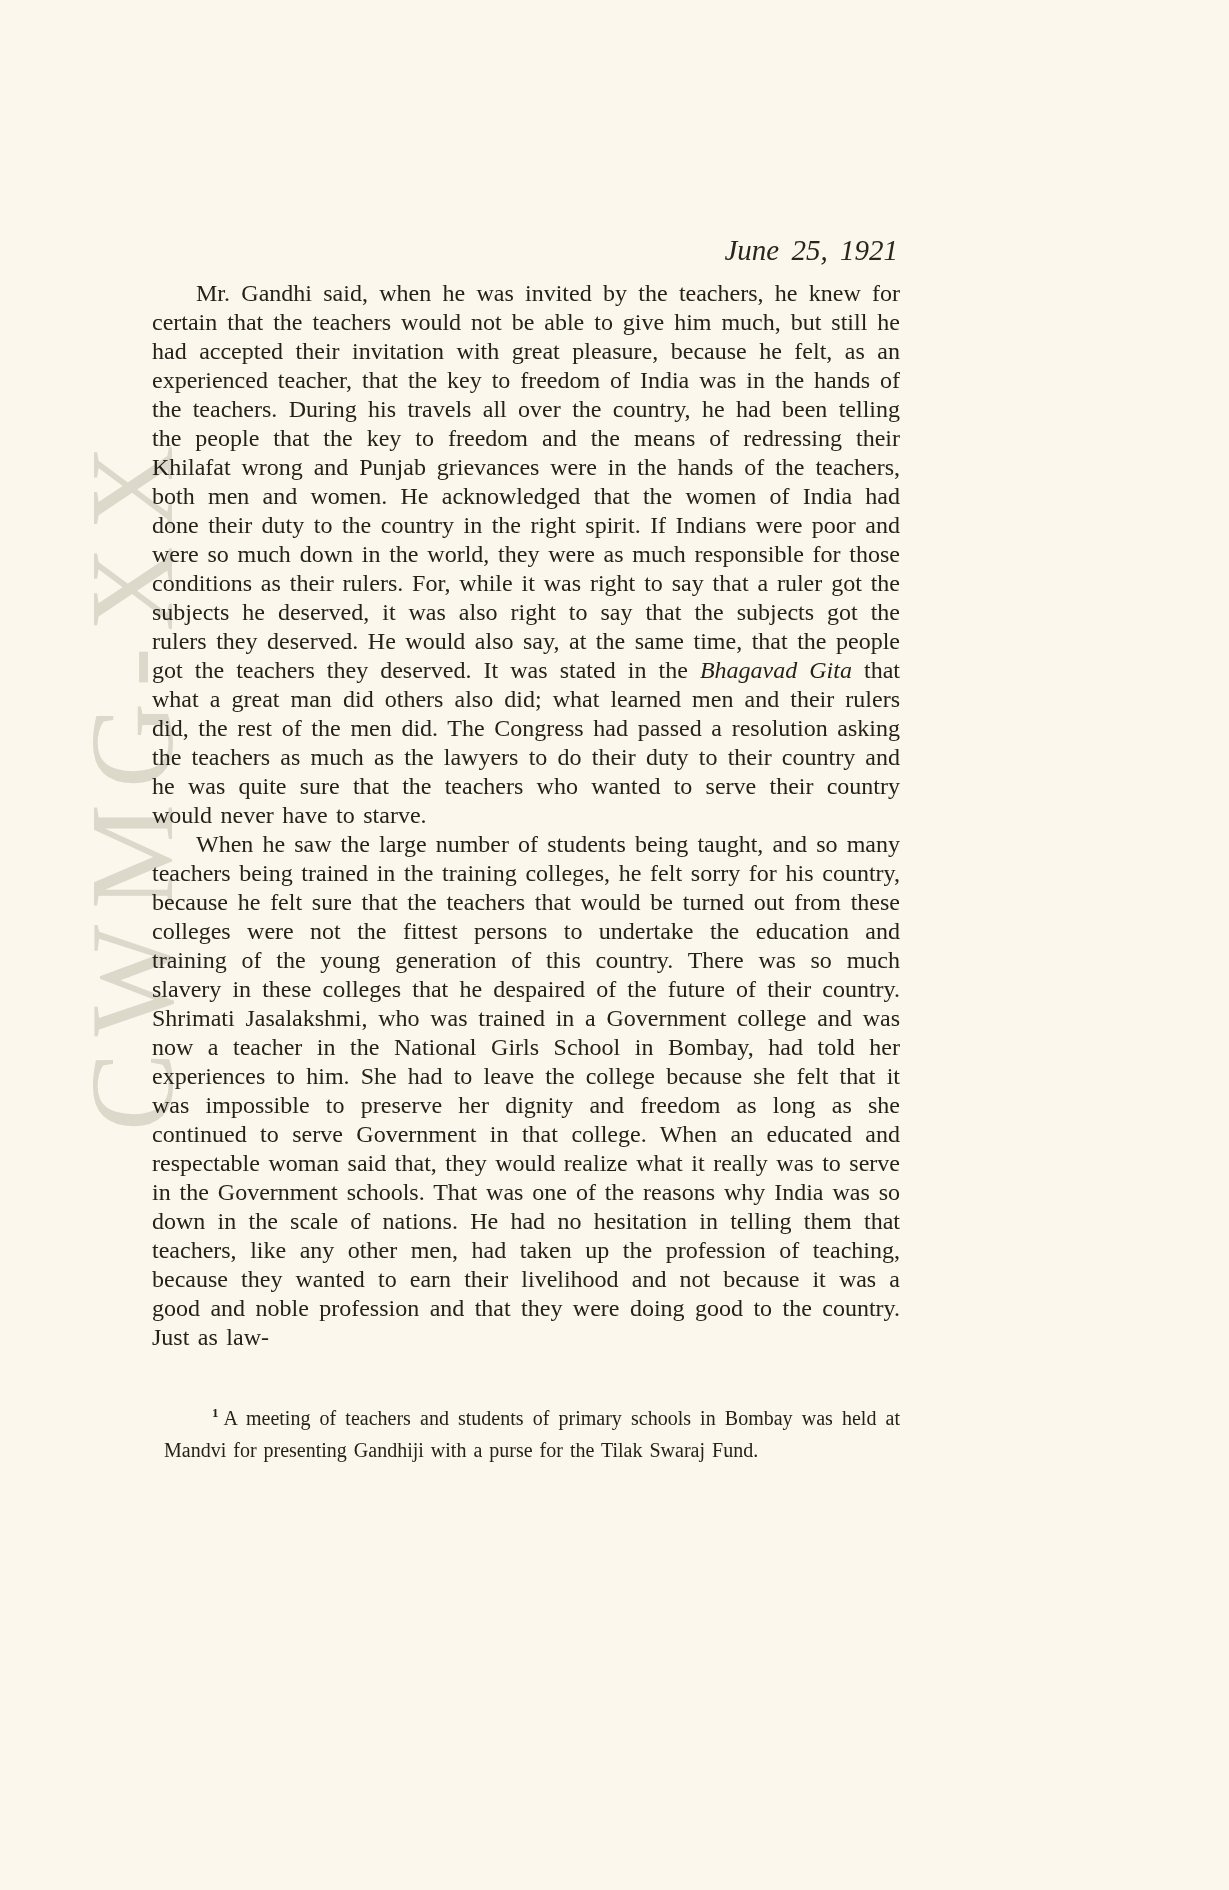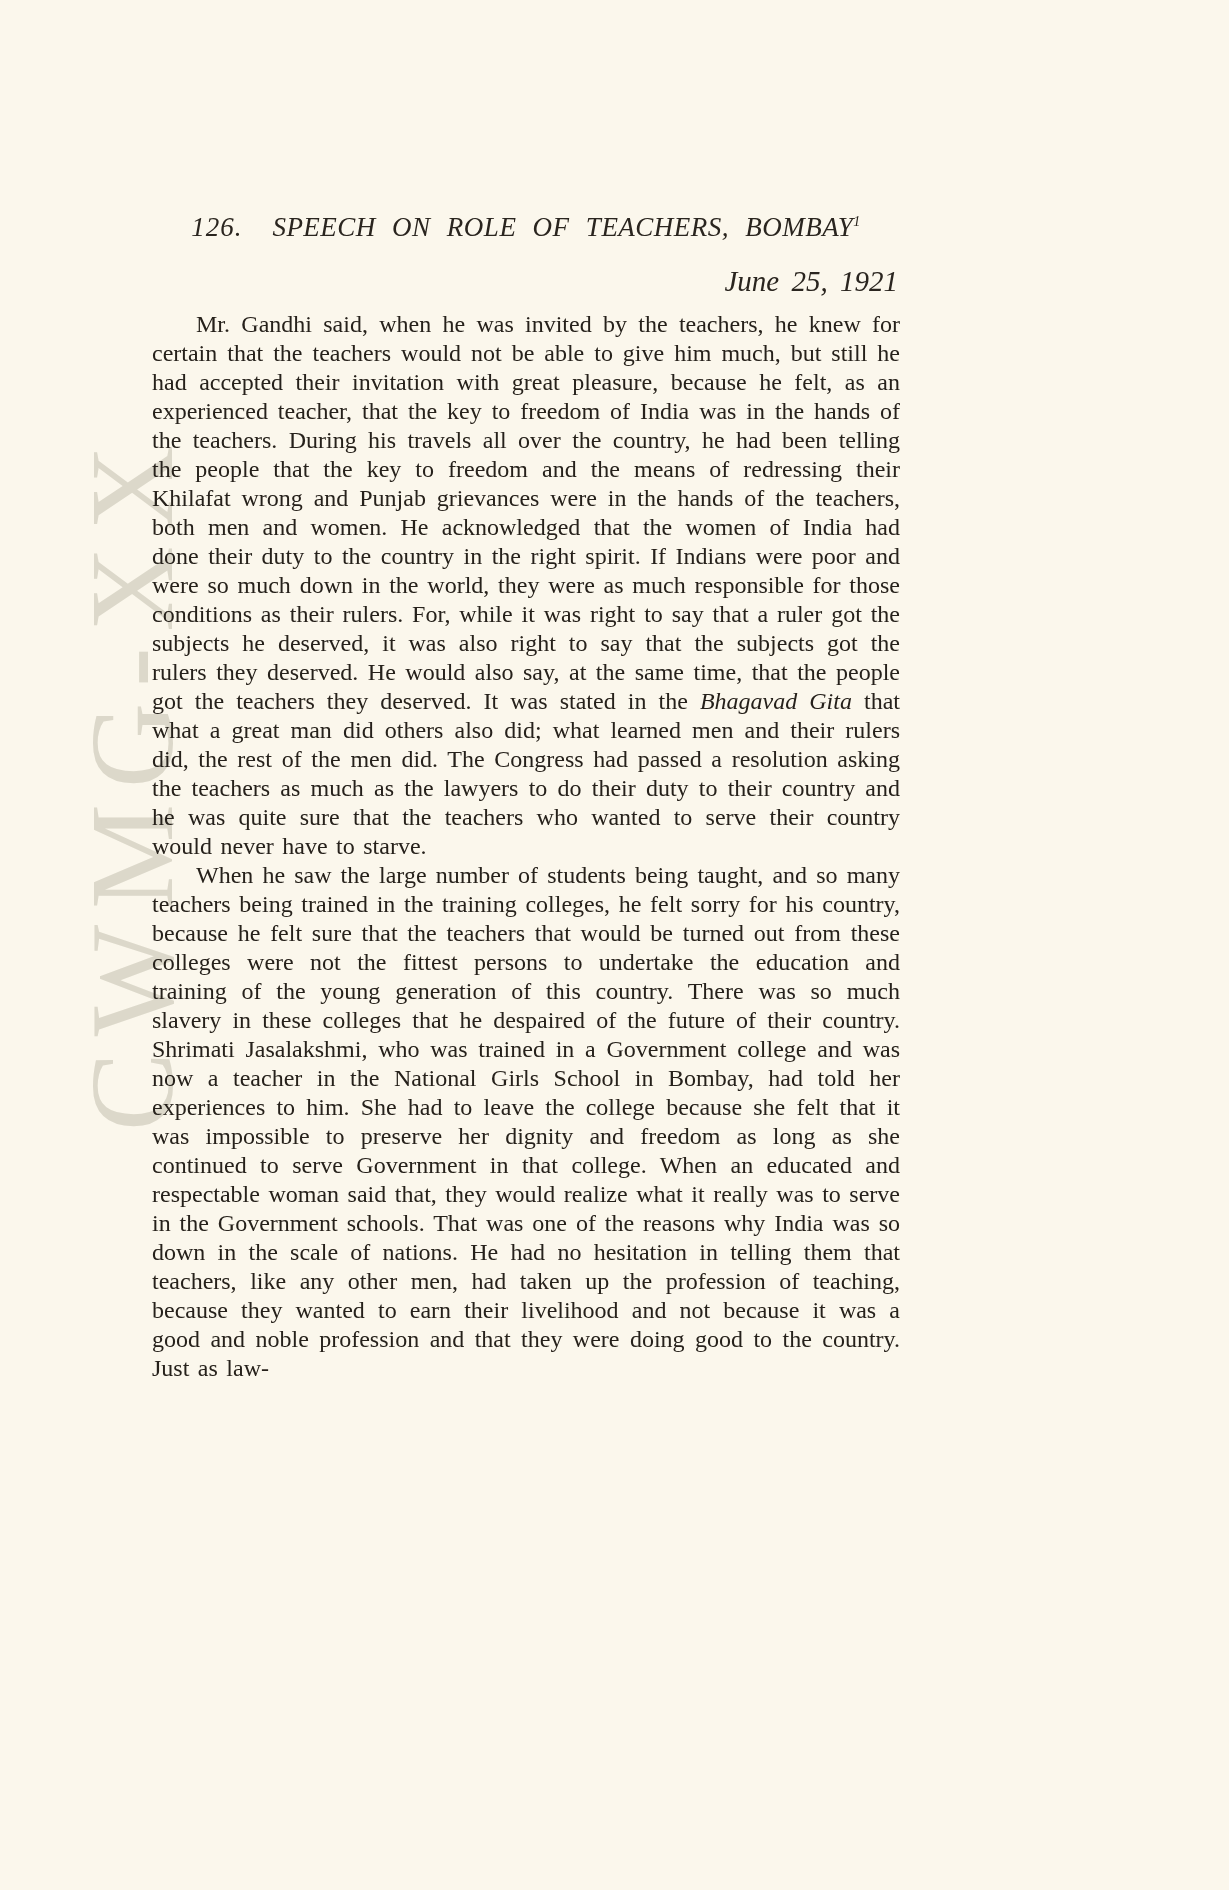--- a/index.html
+++ b/index.html
@@ -97,23 +97,23 @@
 </style>
 </head>
 <body>
 
 <div class="watermark-wrap">
   <span class="watermark-text">CWMG-XX</span>
 </div>
 
 <div class="content">
 
-  <h1 class="title"><span class="title-num">126.</span><span>SPEECH ON ROLE OF TEACHERS, BOMBAY</span><sup>1</sup></h1>
 
   <div class="dateline">June 25, 1921</div>
 
   <div class="body-text" id="paragraphs">
       <p class="para"><span>Mr. Gandhi said, when he was invited by the teachers, he knew for certain that the teachers would not be able to give him much, but still he had accepted their invitation with great pleasure, because he felt, as an experienced teacher, that the key to freedom of India was in the hands of the teachers. During his travels all over the country, he had been telling the people that the key to freedom and the means of redressing their Khilafat wrong and Punjab grievances were in the hands of the teachers, both men and women. He acknowledged that the women of India had done their duty to the country in the right spirit. If Indians were poor and were so much down in the world, they were as much responsible for those conditions as their rulers. For, while it was right to say that a ruler got the subjects he deserved, it was also right to say that the subjects got the rulers they deserved. He would also say, at the same time, that the people got the teachers they deserved. It was stated in the </span><i>Bhagavad Gita</i><span> that what a great man did others also did; what learned men and their rulers did, the rest of the men did. The Congress had passed a resolution asking the teachers as much as the lawyers to do their duty to their country and he was quite sure that the teachers who wanted to serve their country would never have to starve.</span></p>
       <p class="para"><span>When he saw the large number of students being taught, and so many teachers being trained in the training colleges, he felt sorry for his country, because he felt sure that the teachers that would be turned out from these colleges were not the fittest persons to undertake the education and training of the young generation of this country. There was so much slavery in these colleges that he despaired of the future of their country. Shrimati Jasalakshmi, who was trained in a Government college and was now a teacher in the National Girls School in Bombay, had told her experiences to him. She had to leave the college because she felt that it was impossible to preserve her dignity and freedom as long as she continued to serve Government in that college. When an educated and respectable woman said that, they would realize what it really was to serve in the Government schools. That was one of the reasons why India was so down in the scale of nations. He had no hesitation in telling them that teachers, like any other men, had taken up the profession of teaching, because they wanted to earn their livelihood and not because it was a good and noble profession and that they were doing good to the country. Just as law-</span></p>
     </div>
 
+  <div class="footnote"><sup>1</sup><span>A meeting of teachers and students of primary schools in Bombay was held at Mandvi for presenting Gandhiji with a purse for the Tilak Swaraj Fund.</span></div>
 
 </div>
 
 </body></html>

